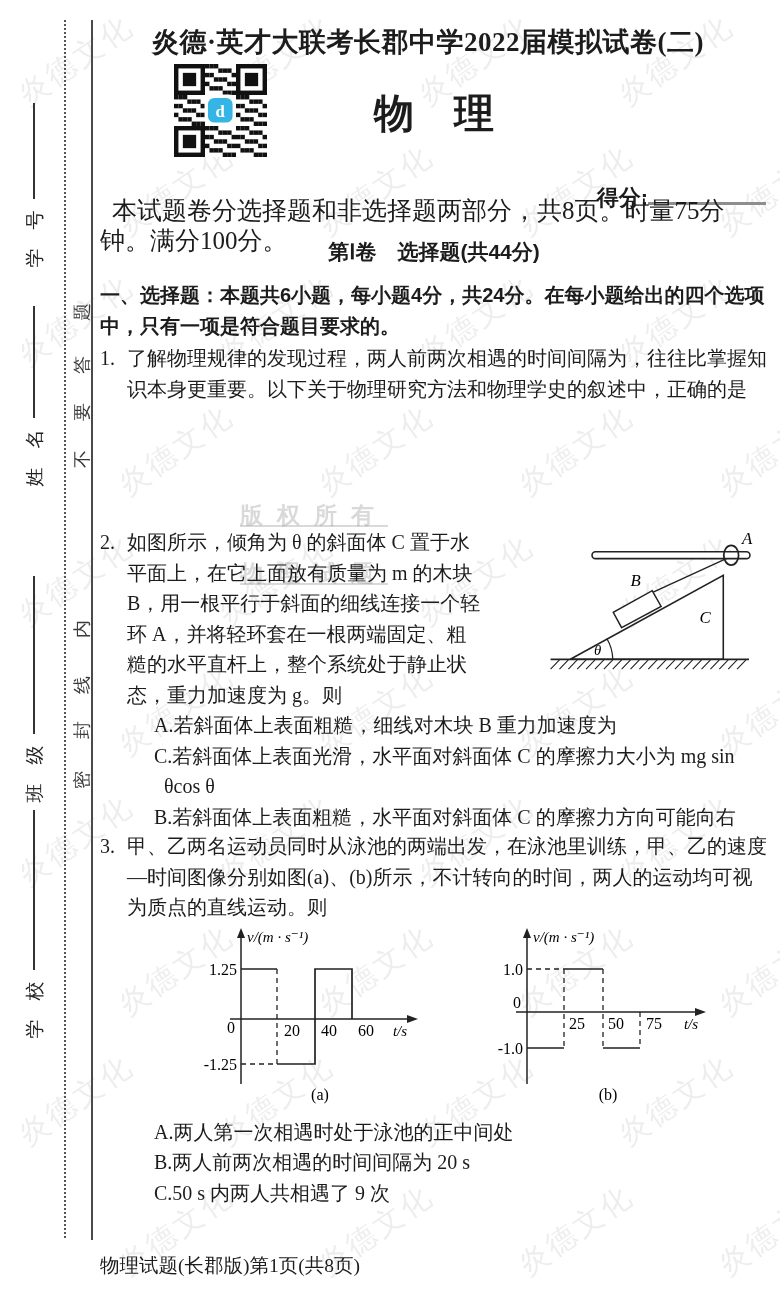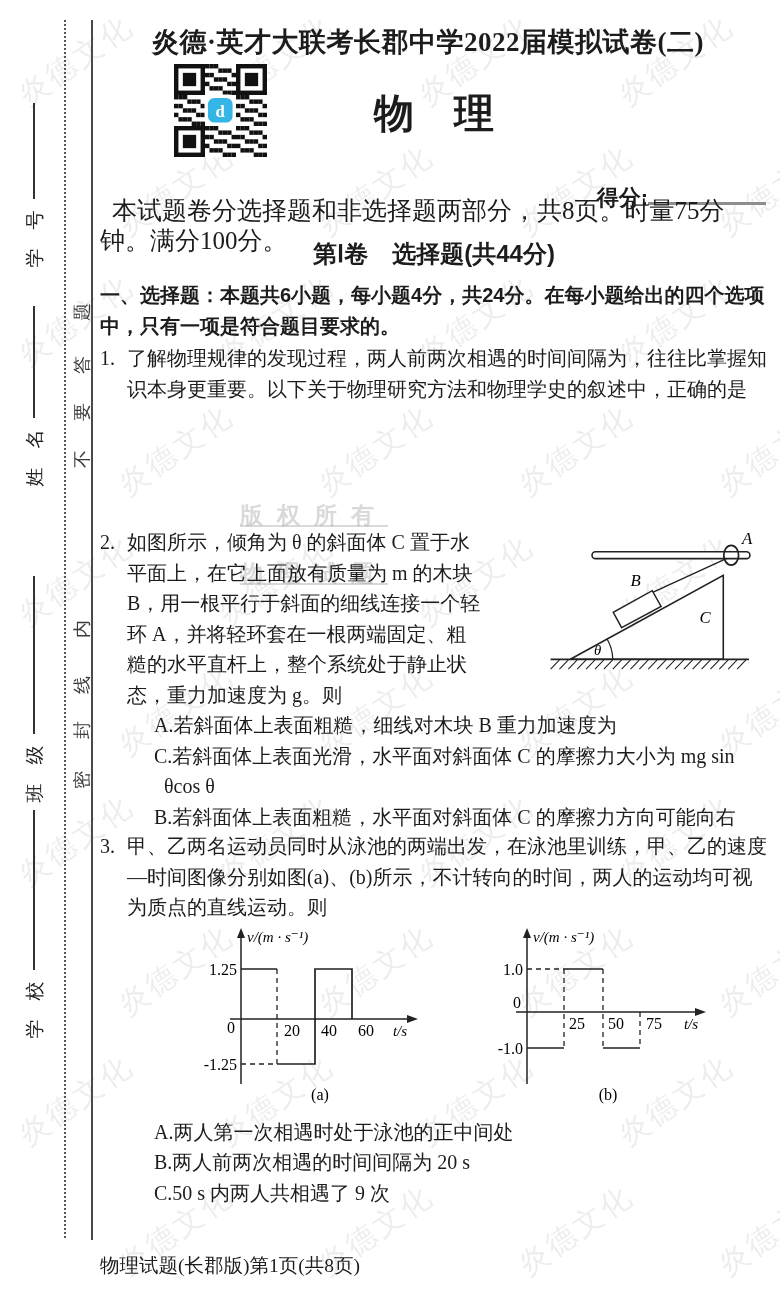--- a/index.html
+++ b/index.html
@@ -23,21 +23,21 @@
   .content{position:absolute;left:100px;top:0;width:668px;height:1298px;}
   .exam-title{position:absolute;top:24px;left:-6px;width:100%;text-align:center;font-size:27px;
               font-weight:bold;white-space:nowrap;letter-spacing:0.5px;}
   .subject-title{position:absolute;top:86px;left:50%;transform:translateX(-50%);
                  font-size:40px;font-weight:bold;}
   .qr{position:absolute;left:72px;top:64px;}
   .score{position:absolute;top:150px;right:2px;font-size:22px;font-weight:bold;
          font-family:"Liberation Sans",sans-serif;margin-top:32px;}
   .score-line{display:inline-block;width:118px;border-bottom:3px solid #8e8e8e;height:20px;}
   .intro{position:absolute;top:196px;width:100%;font-size:25px;line-height:30px;text-indent:12px;}
-  .sec-title{position:absolute;top:238px;width:100%;text-align:center;font-size:24px;font-weight:bold;
+  .sec-title{position:absolute;top:238px;width:100%;text-align:center;font-size:21px;font-weight:bold;
              font-family:"Liberation Sans",sans-serif;}
   .sec-note{position:absolute;top:280px;width:100%;font-size:20px;font-weight:bold;line-height:31px;
             font-family:"Liberation Sans",sans-serif;}
   .question{position:absolute;width:100%;font-size:20px;line-height:30.5px;}
   .q-body{padding-left:27px;position:relative;}
   .q-num{position:absolute;left:0;top:0;}
   .opt{padding-left:37px;text-indent:-10px;margin-left:0;}
   .opts{margin-left:0;}
   #q1{top:343px;} #q2{top:527px;} #q3{top:831px;}
   .fig2{float:right;width:272px;height:150px;margin:2px 0 2px 10px;}

